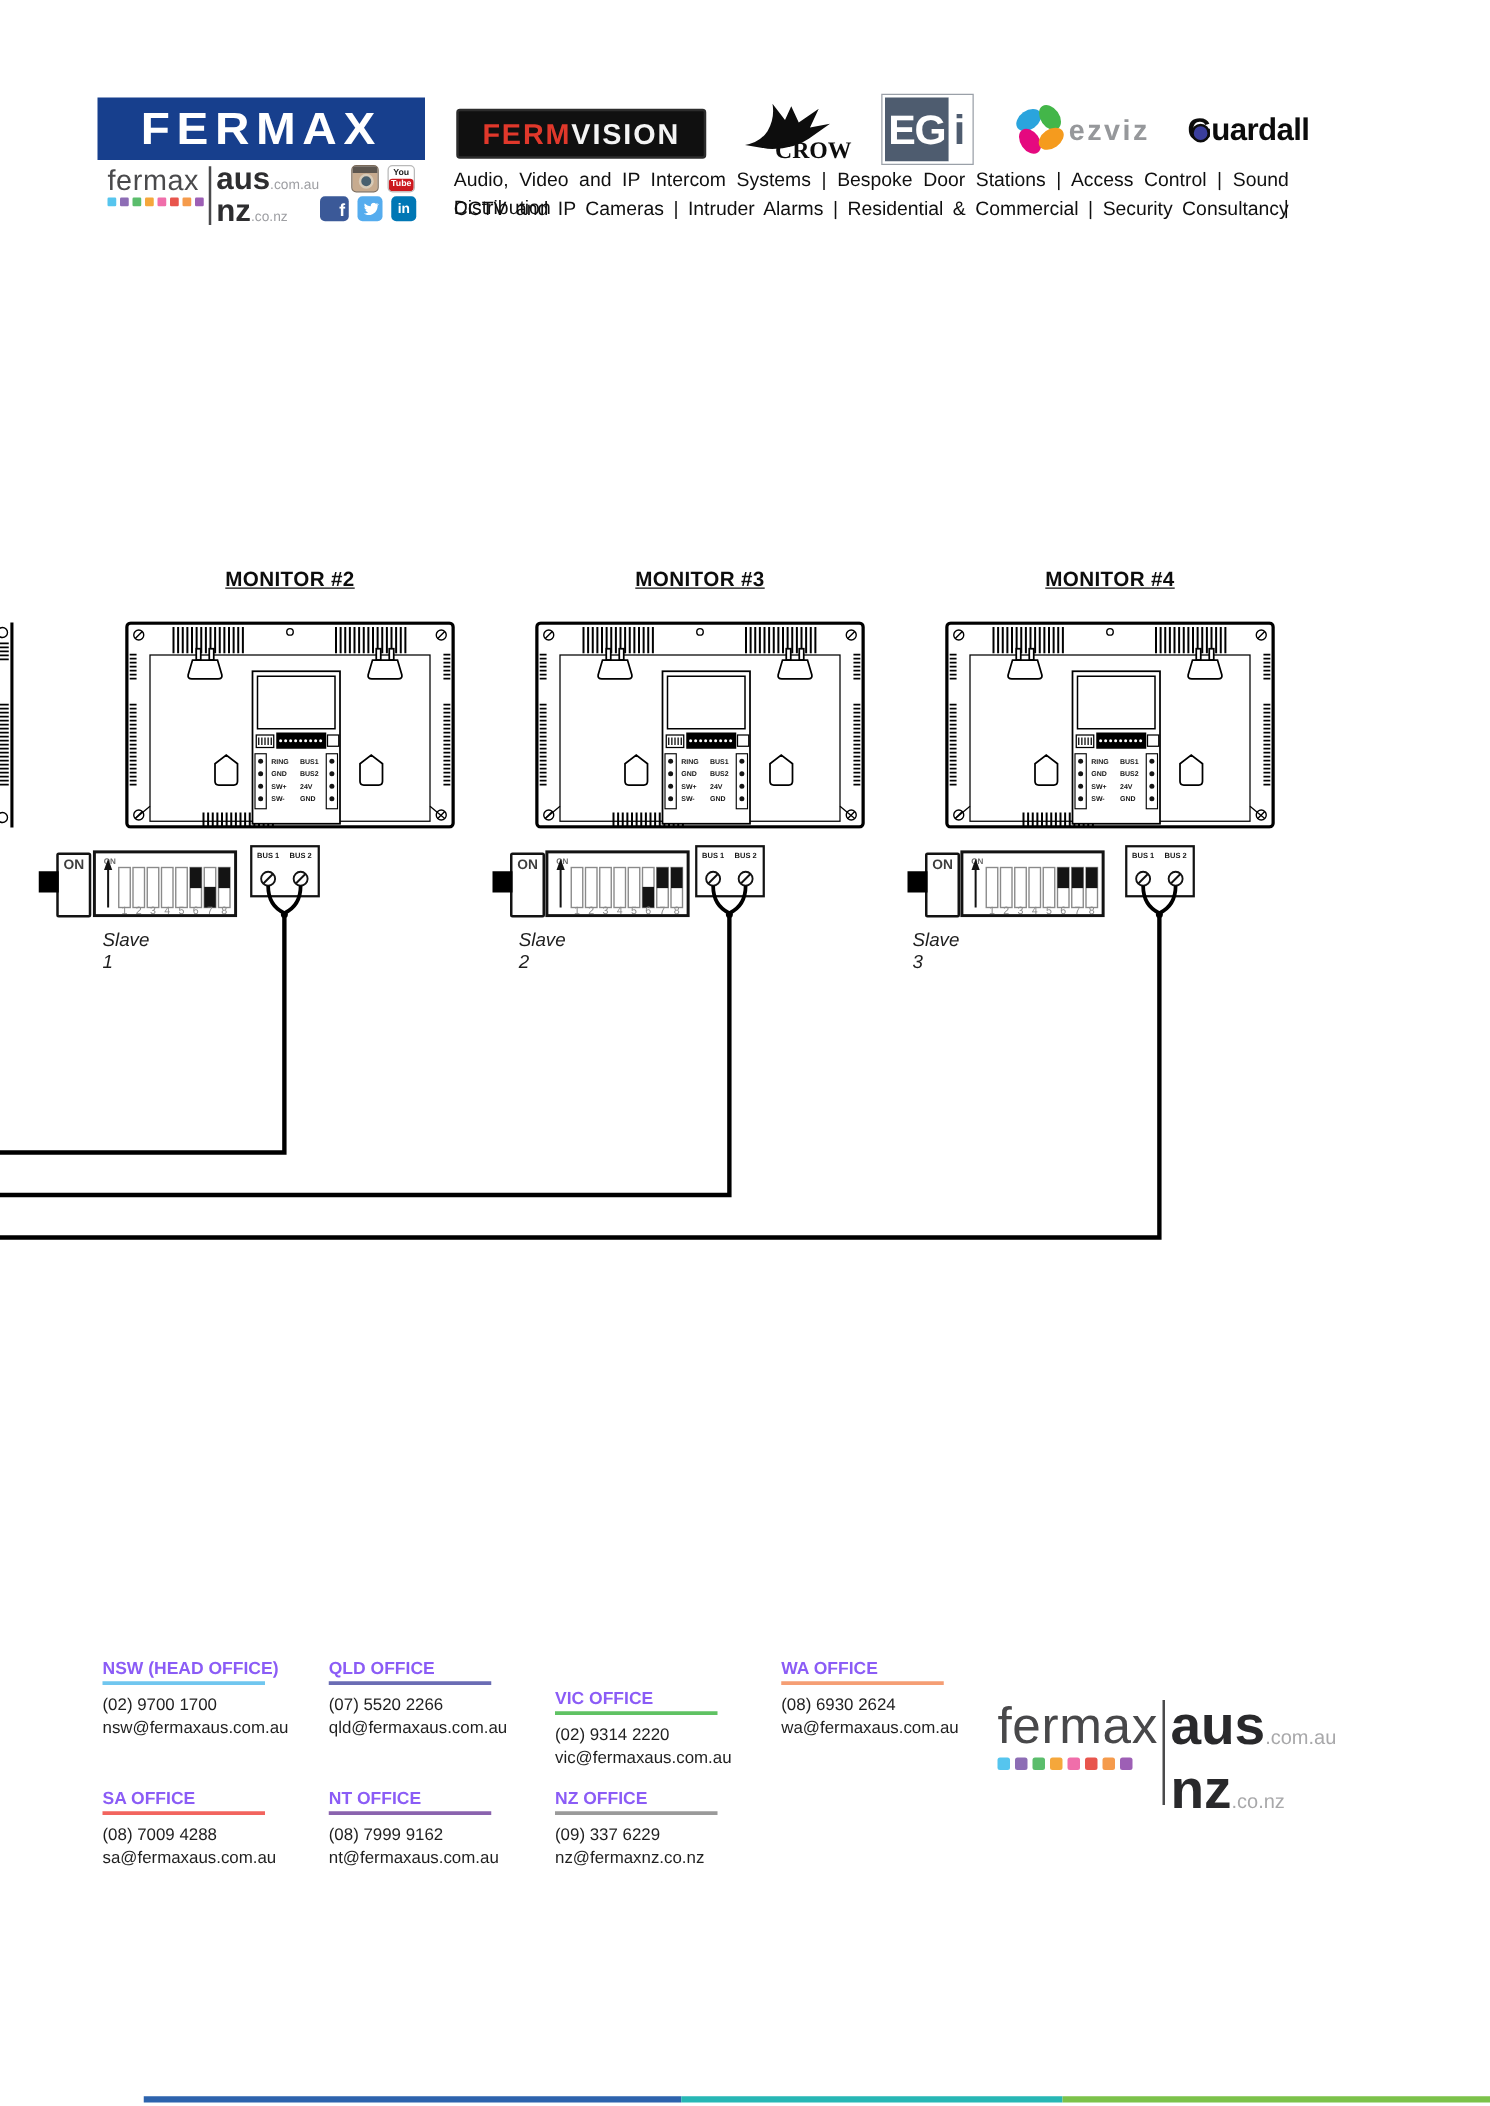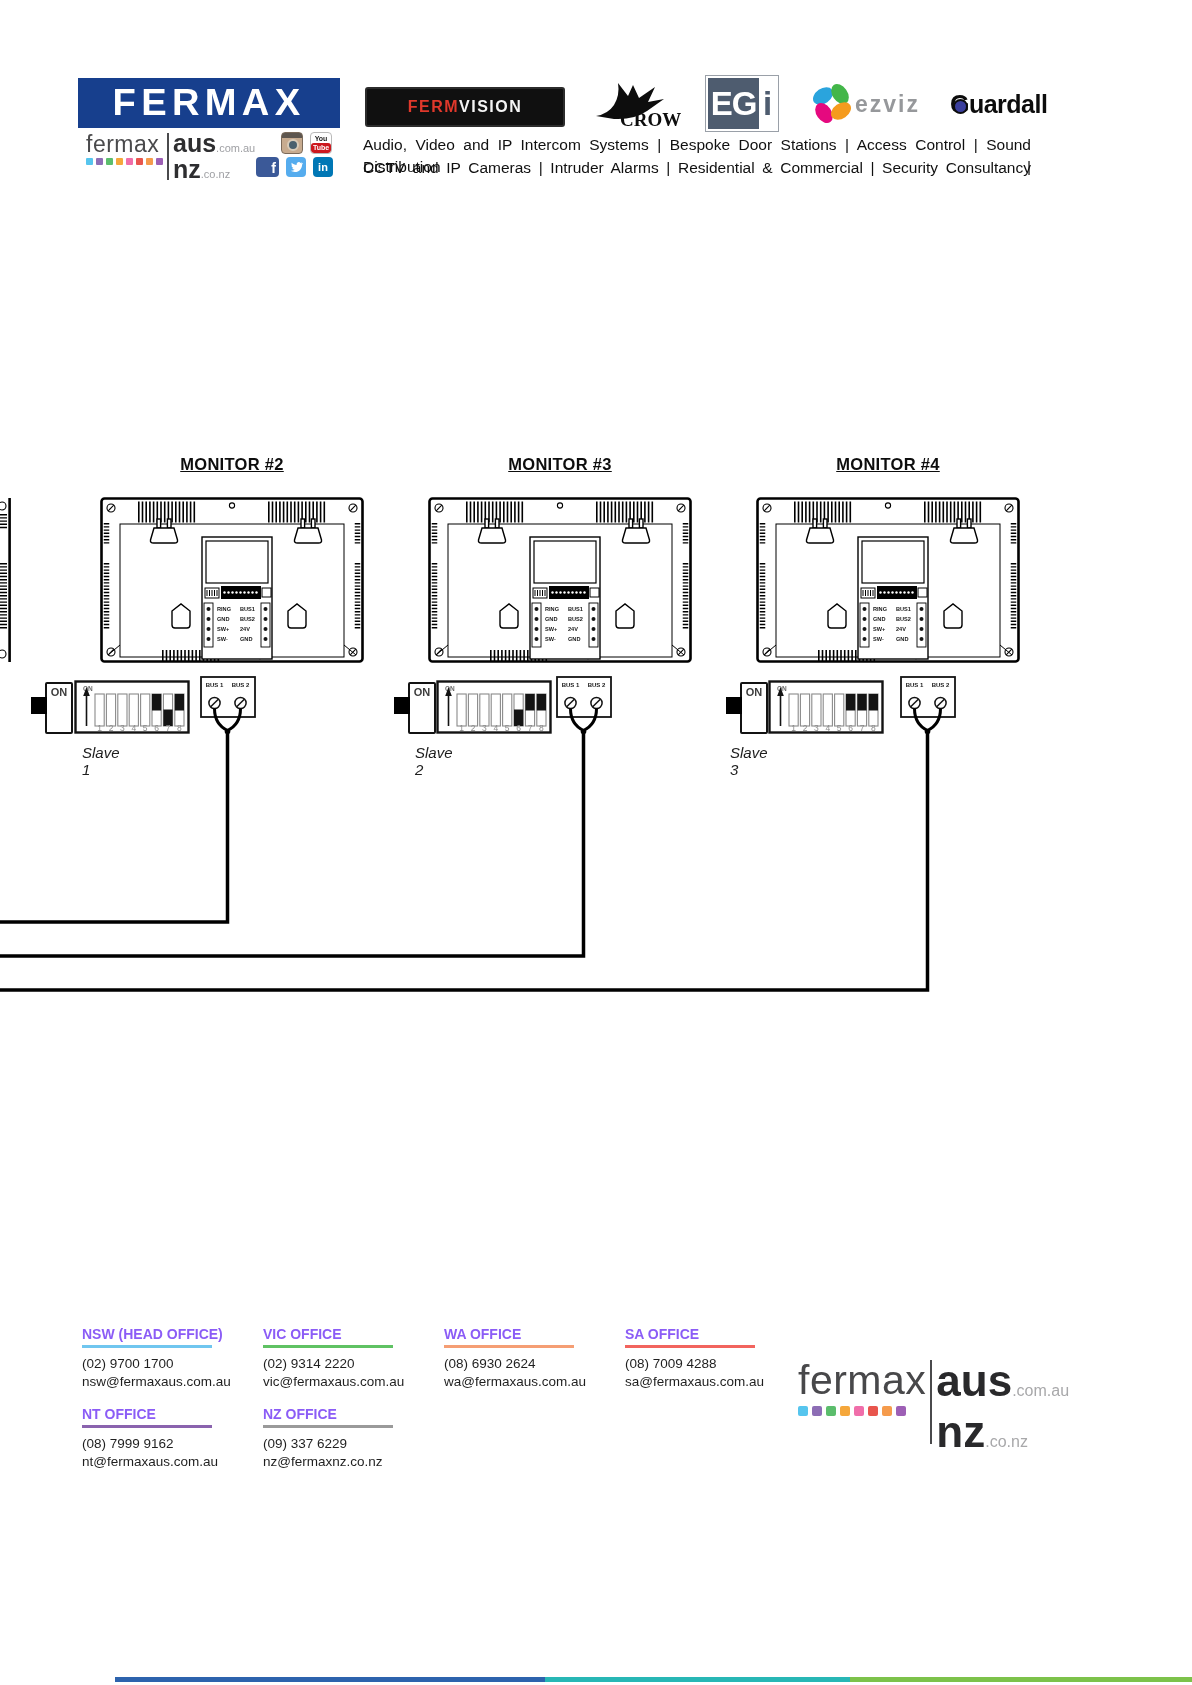--- a/index.html
+++ b/index.html
@@ -23,21 +23,21 @@
   .sicon{width:20px;height:20px;border-radius:4px;display:flex;align-items:center;justify-content:center;color:#fff;font-weight:700;font-size:11px;}
   .ig{background:linear-gradient(180deg,#5d564f 0 26%,#c7ab8f 26%);border:1px solid #7a6a5a;position:relative;}
   .ig:after{content:"";position:absolute;left:5px;top:6px;width:8px;height:8px;border-radius:50%;background:#49606e;border:2px solid #d8cbb8;}
   .yt{background:#fff;border:1px solid #b9b9b9;flex-direction:column;gap:0;padding:0;overflow:hidden;}
   .yt .yt-top{color:#222;font-size:7px;line-height:9px;font-weight:800;}
   .yt .yt-bot{background:#cc181e;color:#fff;font-size:7px;line-height:10px;width:100%;text-align:center;border-radius:3px;font-weight:800;}
   .fb{background:#3b5998;font-size:14px;align-items:flex-end;justify-content:flex-end;padding-right:3px;line-height:18px;}
   .tw{background:#55acee;}
   .li{background:#0077b5;font-size:11px;}
 
-  .fermvision{left:365px;top:87px;width:196px;height:36px;background:#101010;border:2px solid #2c2c2c;border-radius:3px;display:flex;align-items:center;justify-content:center;font-size:16px;font-weight:800;letter-spacing:1.5px;}
+  .fermvision{left:365px;top:87px;width:196px;height:36px;background:#101010;border:2px solid #2c2c2c;border-radius:3px;display:flex;align-items:center;justify-content:center;font-size:23px;font-weight:800;letter-spacing:1.5px;}
   .fermvision .fv1{color:#e0382b;}
   .fermvision .fv2{color:#f4f4f4;}
   .crow{left:592px;top:78px;}
   .crow text{font-family:"Liberation Serif",serif;font-weight:800;}
   .egi{left:705px;top:75px;width:74px;height:57px;border:1px solid #9aa0a8;background:#fff;padding:2px;box-sizing:border-box;display:flex;}
   .egi .egi-main{flex:1;background:#4e5c6f;color:#fff;font-size:33px;font-weight:800;display:flex;align-items:center;justify-content:center;letter-spacing:-1px;}
   .egi .egi-i{width:17px;background:#fff;color:#4e5c6f;font-size:33px;font-weight:800;display:flex;align-items:center;justify-content:center;}
   .ezviz{left:810px;top:82px;display:flex;align-items:center;gap:1px;}
   .ezviz .ez-text{font-size:23px;font-weight:700;color:#96989b;letter-spacing:2px;}
   .guardall{left:950px;top:90px;position:absolute;font-size:25px;font-weight:800;color:#0c0c0c;letter-spacing:-.5px;}
@@ -555,23 +555,28 @@
     <path d="M927.5,731 L927.5,990 L-3,990" fill="none" stroke="#000" stroke-width="3.5"></path>
   </svg>
 
   <div id="offices-grid" class="abs">
   <div class="office-cell">
     <div class="office-name" style="border-bottom-color: rgb(112, 198, 239);">NSW (HEAD OFFICE)</div>
     <div class="office-phone">(02) 9700 1700</div>
     <div class="office-email">nsw@fermaxaus.com.au</div>
   </div>
 
-
   <div class="office-cell">
-    <div class="office-name" style="border-bottom-color: rgb(95, 194, 99);">VIC OFFICE</div>
+    <div class="office-name" style="border-bottom-color: rgb(106, 108, 180);">QLD OFFICE</div>
+    <div class="office-phone">(07) 5520 2266</div>
+    <div class="office-email">qld@fermaxaus.com.au</div>
+  </div>
+
+  <div class="office-cell">
+    <div class="office-name" style="border-bottom-color: rgb(95, 194, 99); margin-top: 24px;">VIC OFFICE</div>
     <div class="office-phone">(02) 9314 2220</div>
     <div class="office-email">vic@fermaxaus.com.au</div>
   </div>
 
   <div class="office-cell">
     <div class="office-name" style="border-bottom-color: rgb(245, 158, 116);">WA OFFICE</div>
     <div class="office-phone">(08) 6930 2624</div>
     <div class="office-email">wa@fermaxaus.com.au</div>
   </div>
 

